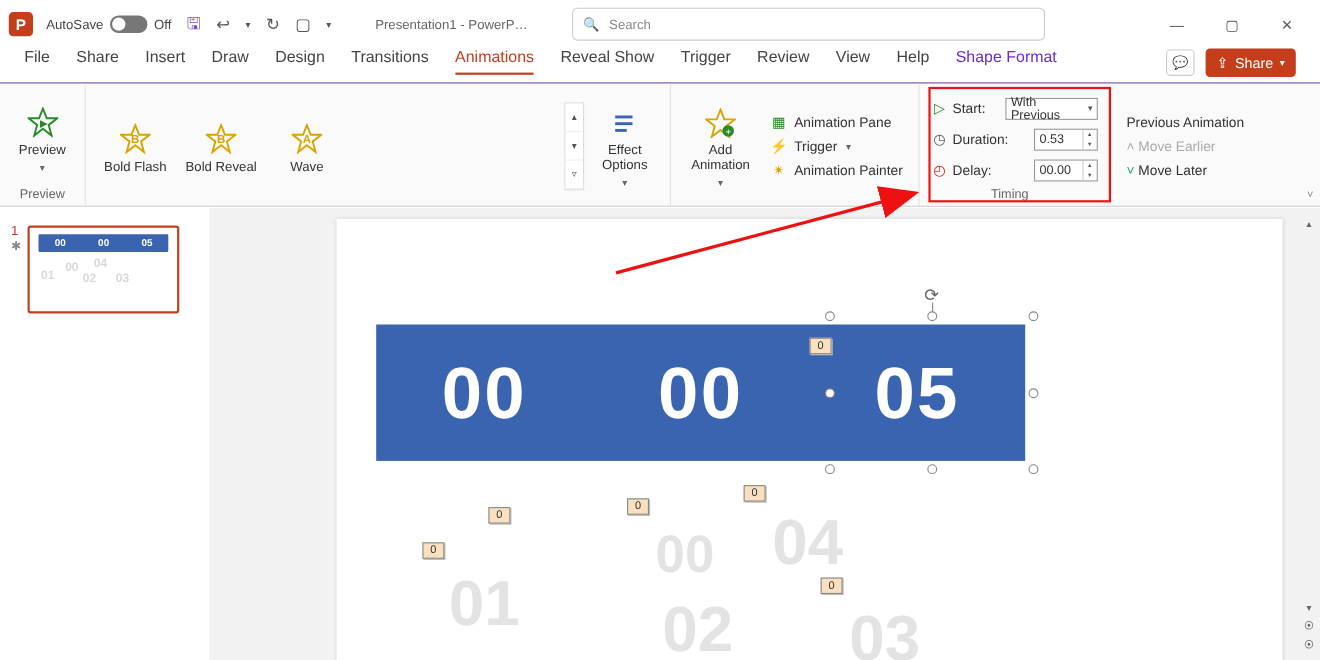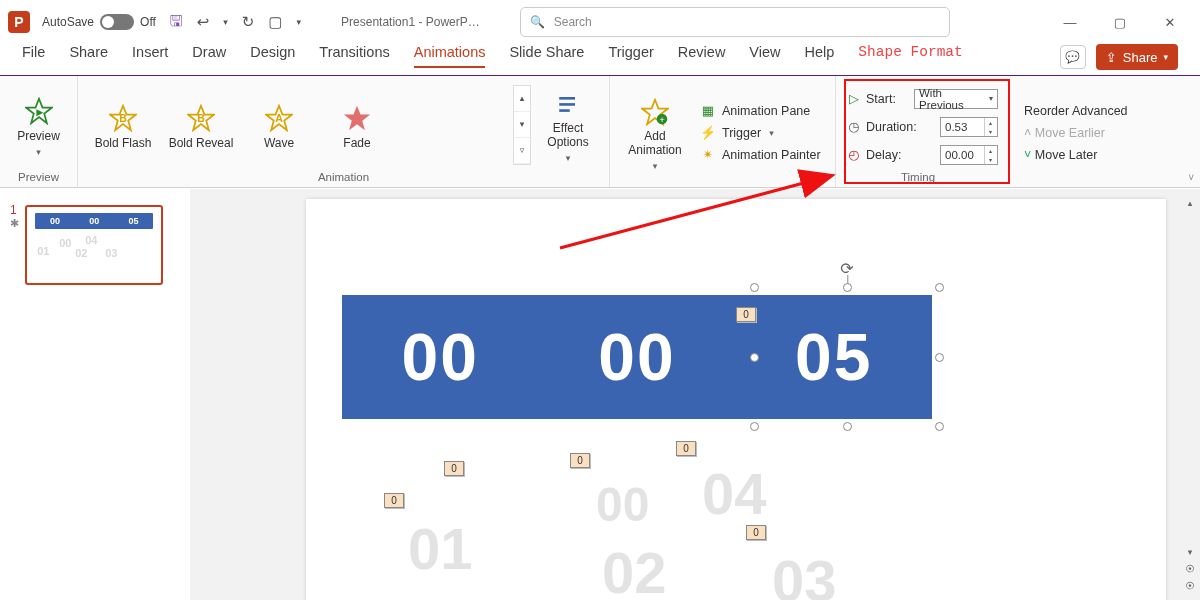--- a/index.html
+++ b/index.html
@@ -15,21 +15,21 @@
   .qat span { cursor:default; }
   .title-text { flex:0 0 auto; margin-right:40px; color:#666; }
   .searchbox { flex:0 0 430px; height:30px; border:1px solid #ccc; border-radius:5px; background:#fff; display:flex; align-items:center; padding:0 10px; color:#888; gap:8px; }
   .winctrl { margin-left:auto; display:flex; gap:30px; color:#555; font-size:13px; padding-right:12px;}
   .winctrl span { width:20px; text-align:center; }
 
   
   .tabs { height:32px; display:flex; align-items:flex-start; gap:24px; padding:0 22px; font-size:14.5px; color:#444; border-bottom:1px solid #4c1d95; }
   .tab { padding-bottom:6px; }
   .tab.active { color:#c43e1c; border-bottom:2px solid #c43e1c; font-weight:400; }
-  .tab.contextual { color:#ef4444;font-family:Liberation Mono, monospace; }
+  .tab.contextual { color:#6d28d9; }
   .tab-right { margin-left:auto; display:flex; gap:10px; align-items:center; padding-bottom:4px; }
   .squarebtn { width:26px; height:24px; border:1px solid #ccc; border-radius:4px; display:flex; align-items:center; justify-content:center; font-size:12px; color:#555; }
   .sharebtn { background:#c43e1c; color:#fff; height:26px; border-radius:4px; padding:0 10px; display:flex; align-items:center; gap:6px; font-size:13px; }
 
   
   .ribbon { height:112px; background:#fafafa; border-bottom:1px solid #d0d0d0; display:flex; position:relative; }
   .group { border-right:1px solid #e1e1e1; display:flex; flex-direction:column; padding:4px 8px 2px; }
   .group-body { flex:1; display:flex; align-items:center; gap:4px; }
   .group-label { text-align:center; font-size:11.5px; color:#666; padding:2px 0; position:relative;}
 
@@ -119,21 +119,21 @@
 </div>
 
 <div class="tabs">
   <div class="tab">File</div>
   <div class="tab">Share</div>
   <div class="tab">Insert</div>
   <div class="tab">Draw</div>
   <div class="tab">Design</div>
   <div class="tab">Transitions</div>
   <div class="tab active">Animations</div>
-  <div class="tab">Slide Share</div>
+  <div class="tab">Reveal Show</div>
   <div class="tab">Trigger</div>
   <div class="tab">Review</div>
   <div class="tab">View</div>
   <div class="tab">Help</div>
   <div class="tab contextual">Shape Format</div>
   <div class="tab-right">
     <div class="squarebtn">💬</div>
     <div class="sharebtn">
       <span>⇪</span>
       <span>Share</span>
@@ -174,43 +174,36 @@
           </svg>
         <span>Bold Reveal</span>
       </div>
       <div class="bigbtn">
         <svg viewBox="0 0 32 32">
             <polygon points="16,2 20,12 31,12 22,19 25,30 16,23 7,30 10,19 1,12 12,12" fill="none" stroke="#d9a300" stroke-width="2"></polygon>
             <text x="16" y="21" font-size="12" text-anchor="middle" fill="#d9a300" font-weight="bold">A</text>
           </svg>
         <span>Wave</span>
       </div>
-      <div class="bigbtn">
-        <svg viewBox="0 0 32 32">
-            <polygon points="16,2 20,12 31,12 22,19 25,30 16,23 7,30 10,19 1,12 12,12" fill="#d55" opacity=".85"></polygon>
-          </svg>
-        <span>Fade</span>
-      </div>
       <div style="flex:1"></div>
       <div class="gallery-ctrl">
         <div>▴</div>
         <div>▾</div>
         <div>▿</div>
       </div>
       <div class="bigbtn" style="width:66px">
         <svg viewBox="0 0 32 32">
             <rect x="6" y="8" width="18" height="3" fill="#3a64b0"></rect>
             <rect x="6" y="15" width="18" height="3" fill="#3a64b0"></rect>
             <rect x="6" y="22" width="12" height="3" fill="#3a64b0"></rect>
           </svg>
         <span style="text-align:center;line-height:1.1">Effect Options</span>
         <span class="mini">▾</span>
       </div>
     </div>
-    <div class="group-label">Animation</div>
   </div>
 
   <div class="group" style="width:226px">
     <div class="group-body">
       <div class="bigbtn" style="width:74px">
         <svg viewBox="0 0 32 32">
             <polygon points="16,2 20,12 31,12 22,19 25,30 16,23 7,30 10,19 1,12 12,12" fill="none" stroke="#d9a300" stroke-width="2"></polygon>
             <circle cx="24" cy="24" r="6" fill="#2a8a2a"></circle>
             <text x="24" y="28" font-size="10" text-anchor="middle" fill="#fff">+</text>
           </svg>
@@ -269,21 +262,21 @@
           </div>
         </div>
       </div>
     </div>
     <div class="group-label" style="text-align:center;padding-right:8px">Timing</div>
   </div>
 
   <div class="group" style="border:none;flex:1">
     <div class="group-body">
       <div class="reorder">
-        <div>Reorder Advanced</div>
+        <div>Previous Animation</div>
         <div class="dim"><span>˄</span> <span>Move Earlier</span></div>
         <div><span style="color:#2a6">˅</span> <span>Move Later</span></div>
       </div>
     </div>
     <div class="group-label"></div>
   </div>
 
   <div class="timing-box"></div>
   <span class="collapse">˅</span>
 </div>

